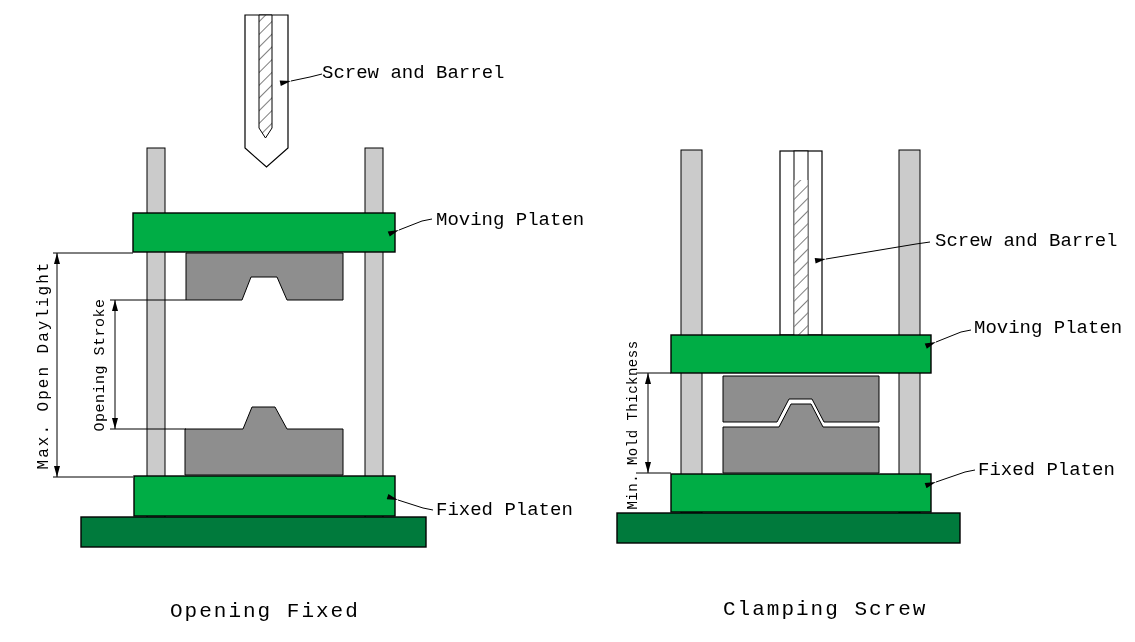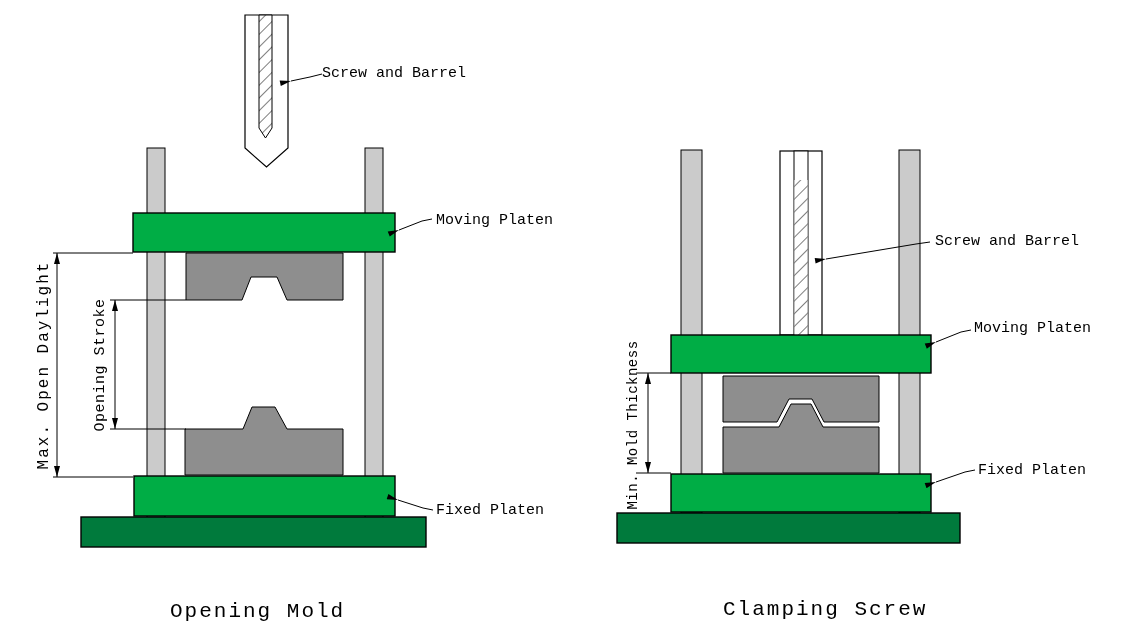--- a/index.html
+++ b/index.html
@@ -8,21 +8,21 @@
     width: 1135px;
     height: 642px;
     background: #ffffff;
     overflow: hidden;
     font-family: "Liberation Mono", "DejaVu Sans Mono", monospace;
   }
   .canvas svg { position: absolute; left: 0; top: 0; }
   .label {
     position: absolute;
     color: #000;
-    font-size: 15px;
+    font-size: 19px;
     line-height: 15px;
     white-space: nowrap;
     text-align: center;
   }
   .label-rot {
     position: absolute;
     color: #000;
     white-space: nowrap;
     transform: translate(-50%, -50%) rotate(-90deg);
   }
@@ -118,21 +118,21 @@
       <polyline points="971,330 961,332 936,342" fill="none" stroke="#000" stroke-width="1" marker-end="url(#arr)"></polyline>
       <polyline points="975,470 965,472 936,482" fill="none" stroke="#000" stroke-width="1" marker-end="url(#arr)"></polyline>
     </g>
   </svg>
 
   <div class="label" style="left:322px; top:66px;">Screw and Barrel</div>
   <div class="label" style="left:436px; top:213px;">Moving Platen</div>
   <div class="label" style="left:436px; top:503px;">Fixed Platen</div>
   <div class="label-rot dim-max" style="left:44px; top:365px;">Max. Open Daylight</div>
   <div class="label-rot dim-os" style="left:100px; top:365px;">Opening Stroke</div>
-  <div class="caption" style="left:170px; top:600px;">Opening Mold</div>
+  <div class="caption" style="left:170px; top:600px;">Opening Fixed</div>
 
   <div class="label" style="left:935px; top:234px;">Screw and Barrel</div>
   <div class="label" style="left:974px; top:321px;">Moving Platen</div>
   <div class="label" style="left:978px; top:463px;">Fixed Platen</div>
   <div class="label-rot dim-min" style="left:633px; top:425px;">Min. Mold Thickness</div>
   <div class="caption" style="left:723px; top:598px;">Clamping Screw</div>
 
 </div>
 
 </body></html>

